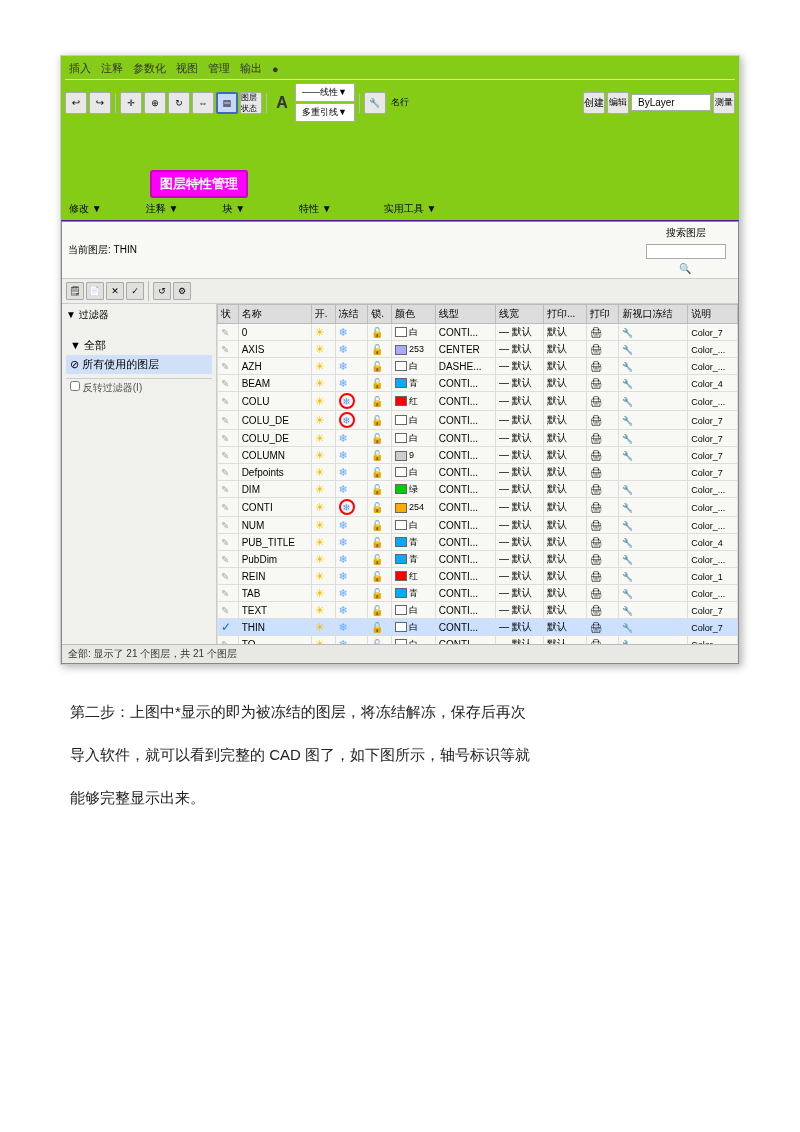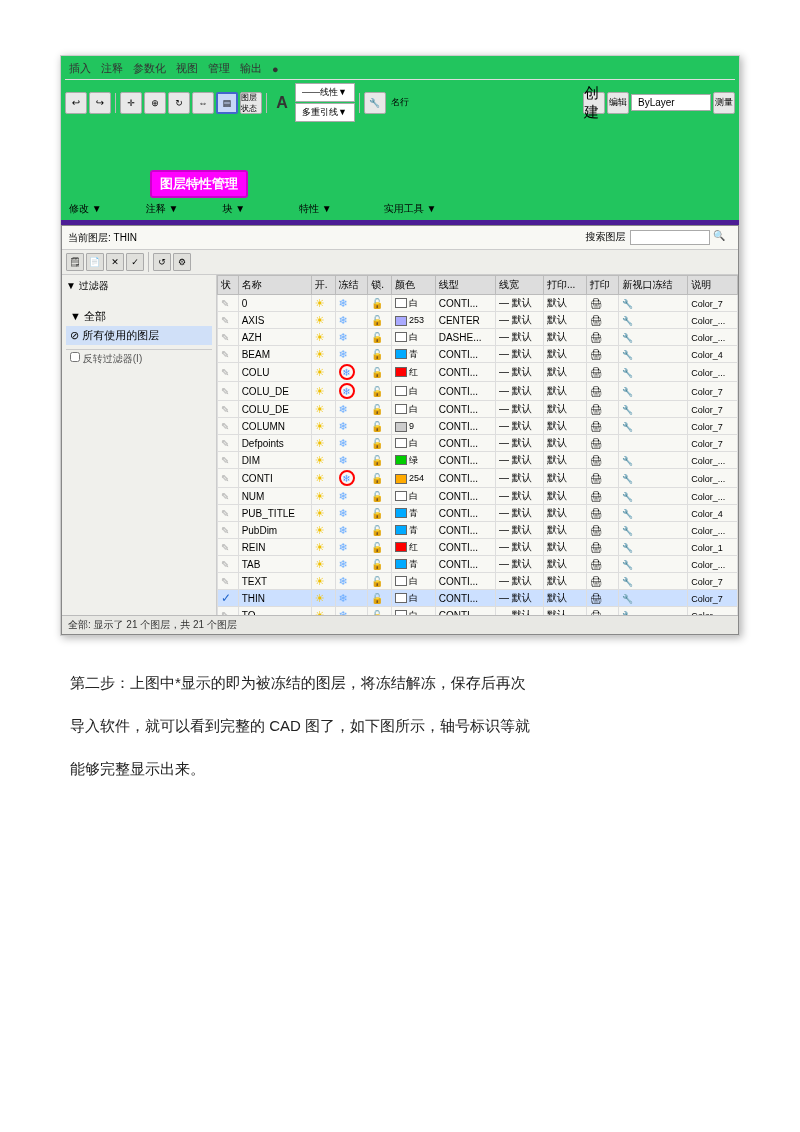--- a/index.html
+++ b/index.html
@@ -14,22 +14,22 @@
     .screenshot-container {
       border: 1px solid #ccc;
       background: #f0f0f0;
       width: 680px;
       margin: 20px auto;
       box-shadow: 2px 2px 8px rgba(0,0,0,0.3);
     }
 
     
     .toolbar {
-      background: #22c55e;
-      border-bottom: 5px solid #4c1d95;
+      background: #84cc16;
+      border-bottom: 1px solid #4c1d95;
       padding: 2px 4px;
     }
     .toolbar-row1 {
       display: flex;
       align-items: center;
       gap: 2px;
       font-size: 10px;
       color: #333;
       padding: 2px 0;
       border-bottom: 1px solid #ddd;
@@ -209,23 +209,25 @@
     .status-bar {
       background: #e8e8e4;
       border-top: 1px solid #bbb;
       padding: 2px 6px;
       font-size: 10px;
       color: #333;
     }
 
     .search-bar {
       display: flex;
+      align-items: center;
       gap: 4px;
       padding: 2px 6px 2px 0;
       justify-content: flex-end;
+      flex-direction: column;
     }
 
     .search-input {
       border: 1px solid #aaa;
       padding: 1px 3px;
       font-size: 10px;
       width: 80px;
       background: white;
     }
 
@@ -291,21 +293,21 @@
             <div class="toolbar-label-box" style="font-size:9px;">多重引线▼</div>
           </div>
           <div class="toolbar-separator"></div>
           <div class="toolbar-btn" style="font-size:9px;">🔧</div>
           <div style="display:flex;flex-direction:column;gap:1px;">
             <div style="font-size:9px;padding:1px 3px;">名行</div>
           </div>
         </div>
 
         <div style="display:flex;align-items:center;gap:2px;margin-left:auto;">
-          <div class="toolbar-btn" style="font-size:15px;">创建</div>
+          <div class="toolbar-btn" style="font-size:10px;">创建</div>
           <div class="toolbar-btn" style="font-size:9px;">编辑</div>
           <div class="toolbar-label-box" style="width:80px;">ByLayer</div>
           <div class="toolbar-btn" style="font-size:9px;">测量</div>
         </div>
       </div>
 
       <div style="display:flex;align-items:center;padding:2px 0 2px 55px;margin-top:43px;">
         <div class="layer-mgr-tooltip">图层特性管理</div>
       </div>
 

